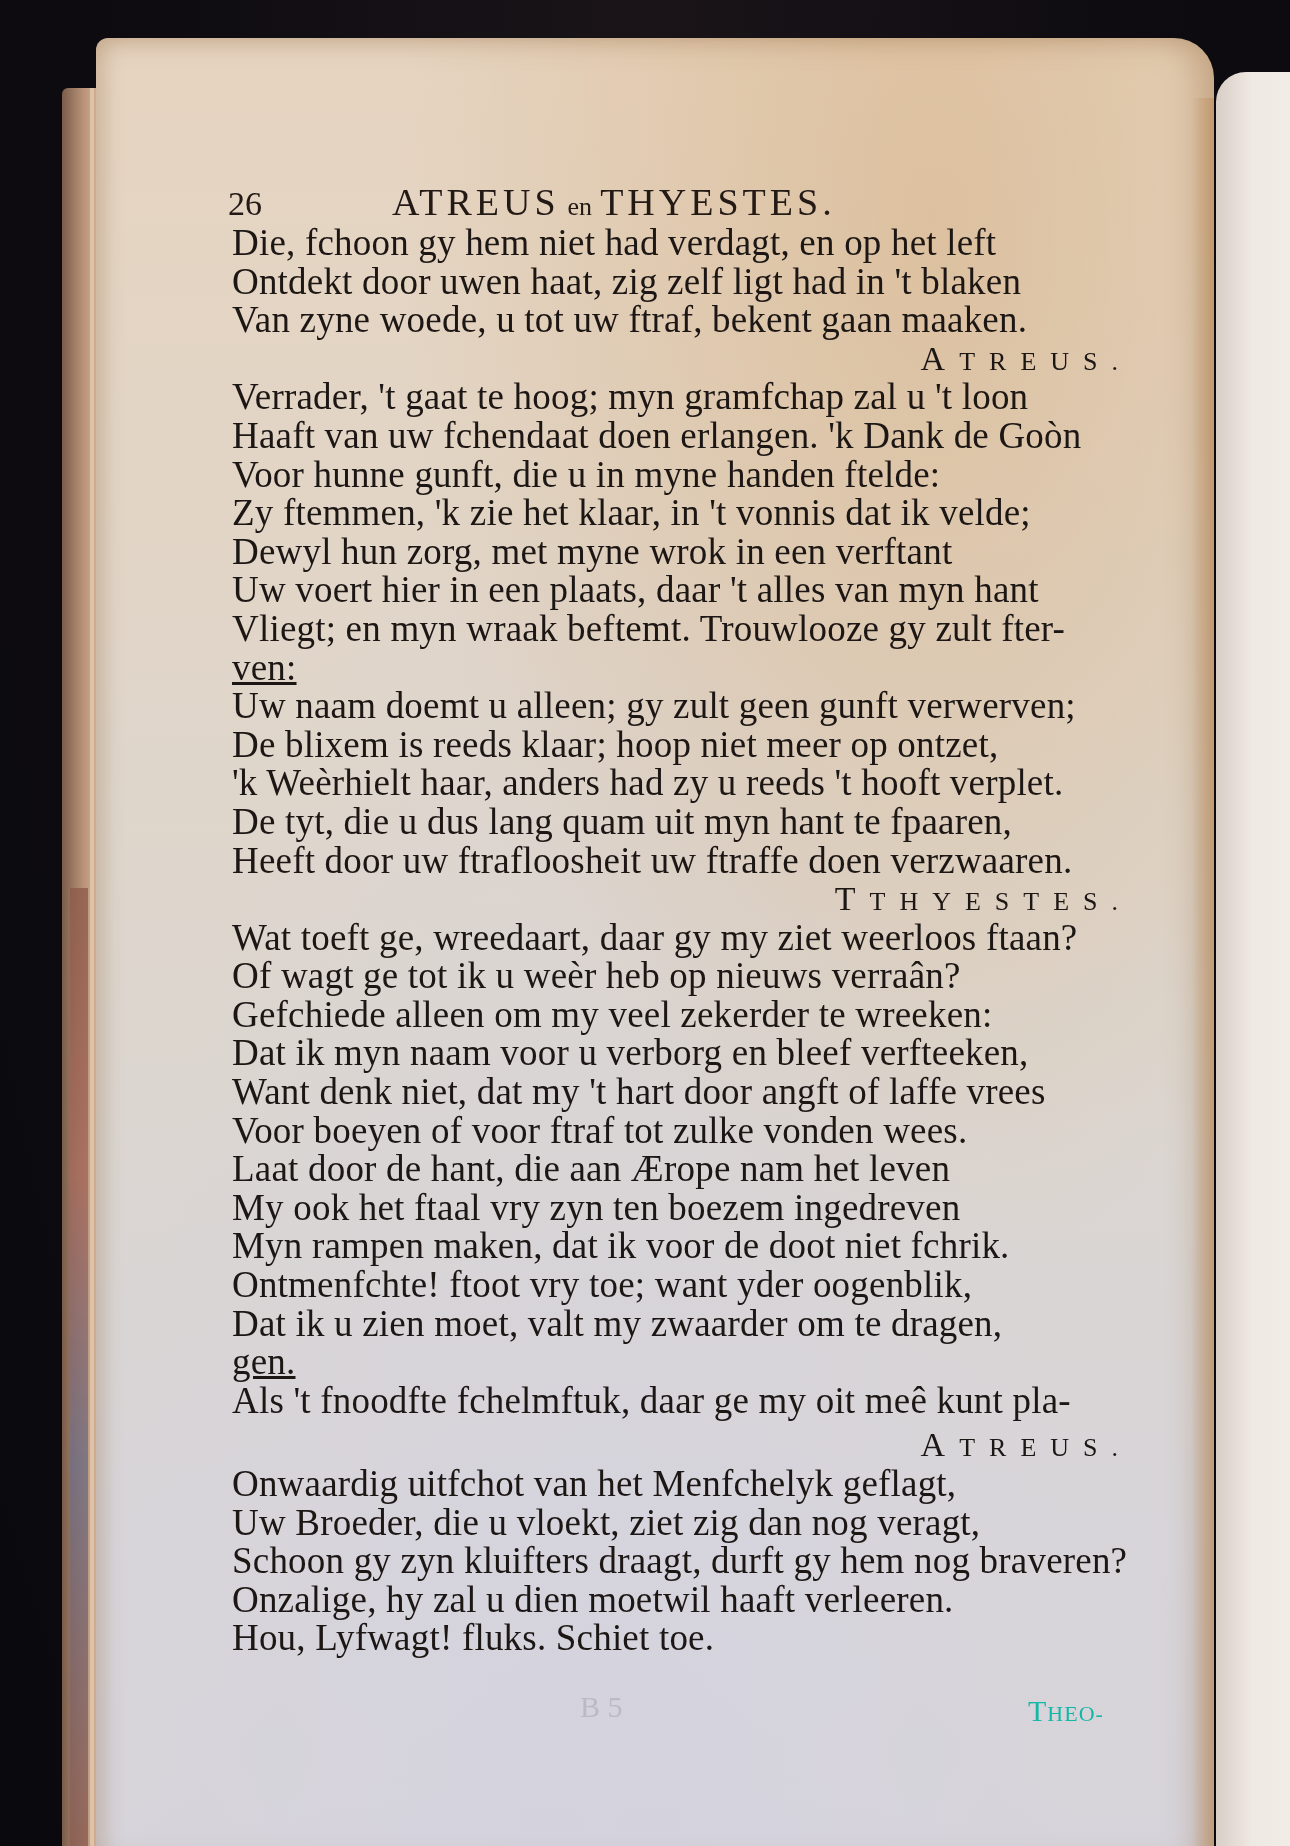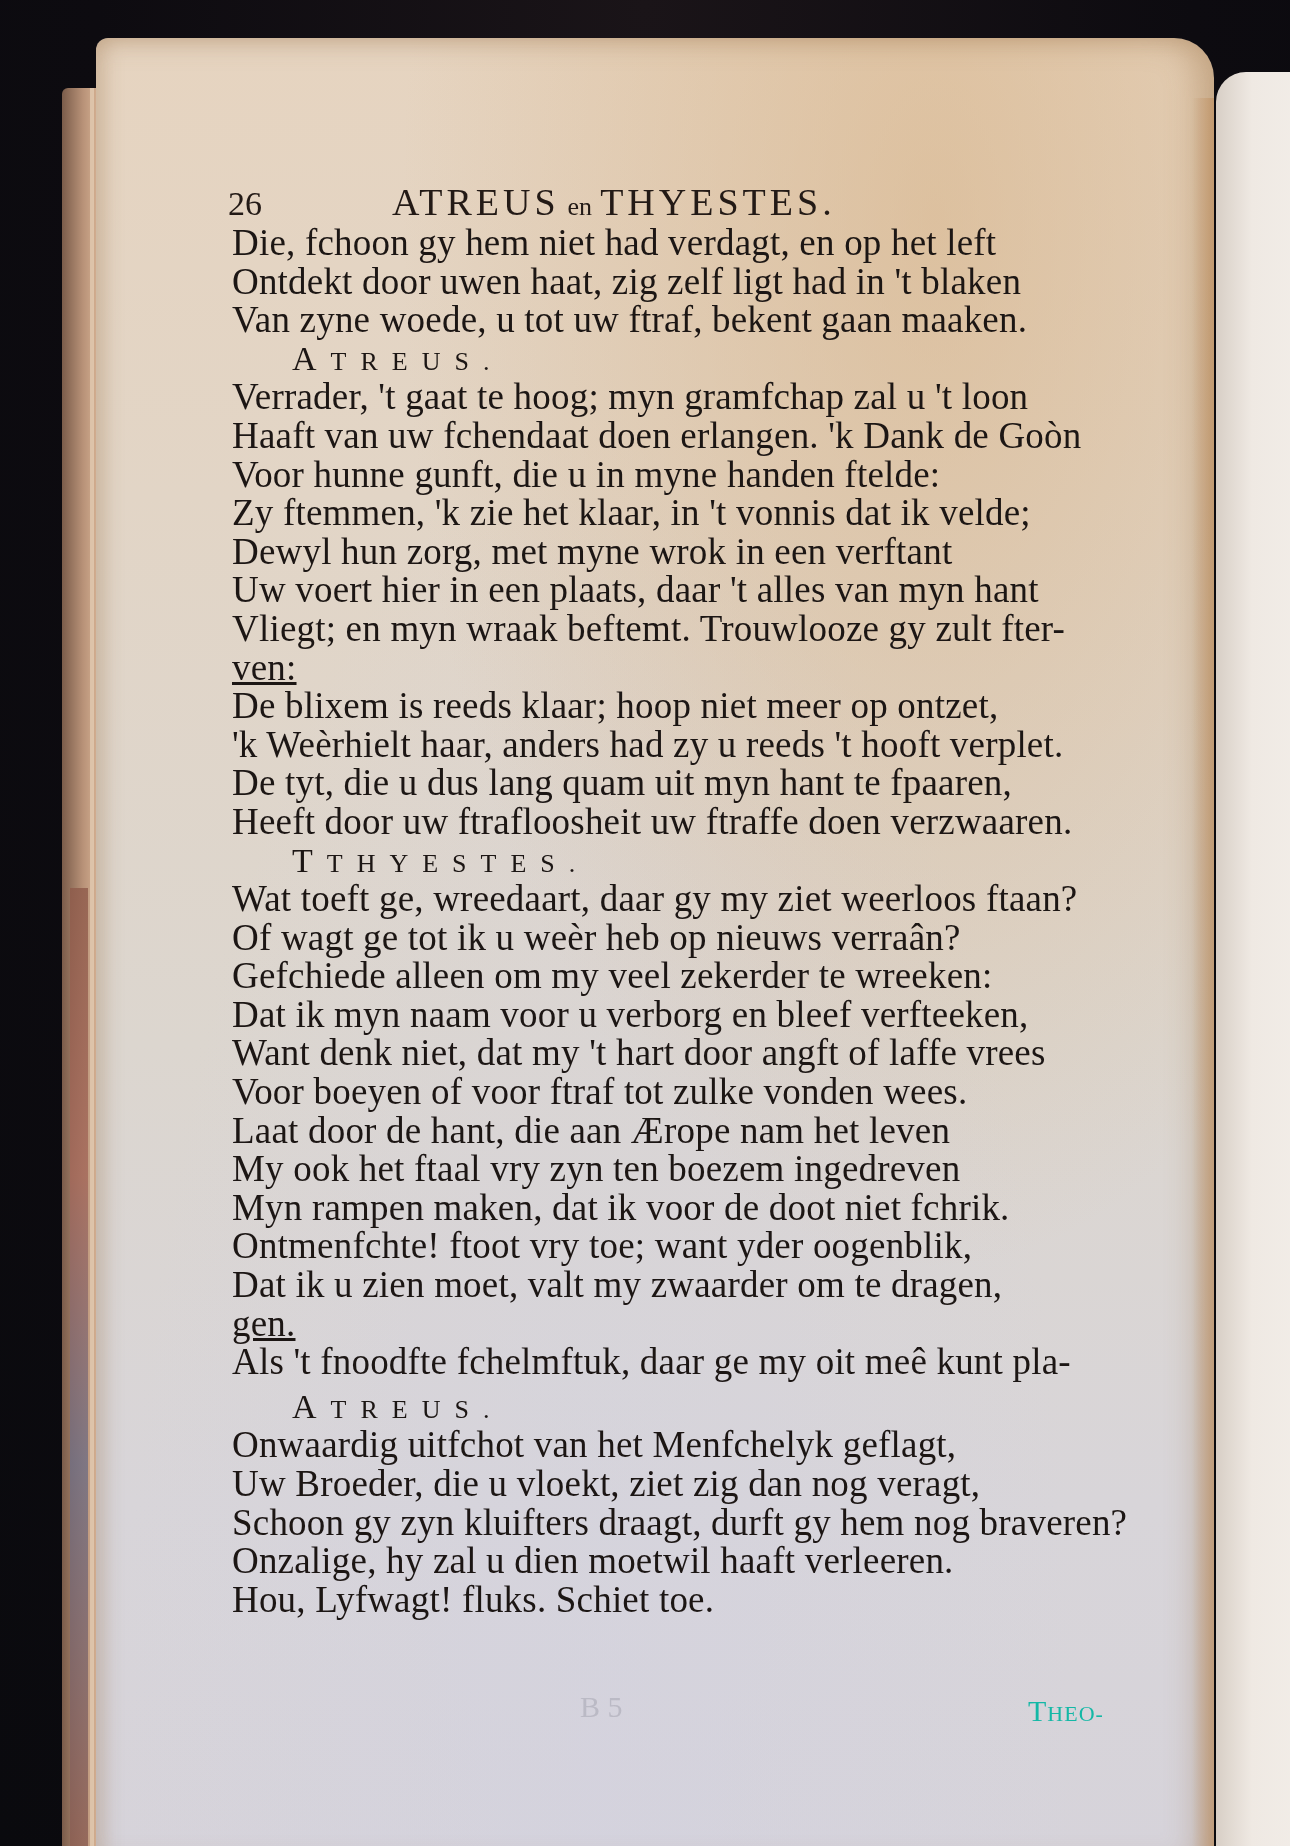--- a/index.html
+++ b/index.html
@@ -126,21 +126,21 @@
   }
   .line.indent-right {
     text-align: left;
     padding-right: 0;
     text-decoration: underline;
   }
   .speaker {
     font-size: 26px;
     line-height: 38.6px;
     height: 38.6px;
-    text-align: left;
+    text-align: right;
     letter-spacing: 14px;
     padding-left: 60px;
   }
   .speaker .cap {
     font-size: 34px;
     letter-spacing: 14px;
   }
   .catchword {
     position: absolute;
     left: 1028px;
@@ -184,20 +184,21 @@
   <div>
     <div class="speaker"><span class="cap">A</span><span>TREUS.</span></div>
     <div class="line">Verrader, 't gaat te hoog; myn gramfchap zal u 't loon</div>
     <div class="line">Haaft van uw fchendaat doen erlangen. 'k Dank de Goòn</div>
     <div class="line">Voor hunne gunft, die u in myne handen ftelde:</div>
     <div class="line">Zy ftemmen, 'k zie het klaar, in 't vonnis dat ik velde;</div>
     <div class="line">Dewyl hun zorg, met myne wrok in een verftant</div>
     <div class="line">Uw voert hier in een plaats, daar 't alles van myn hant</div>
     <div class="line">Vliegt; en myn wraak beftemt. Trouwlooze gy zult fter-</div>
     <div class="line indent-right">ven:</div>
+    <div class="line">Uw naam doemt u alleen; gy zult geen gunft verwerven;</div>
     <div class="line">De blixem is reeds klaar; hoop niet meer op ontzet,</div>
     <div class="line">'k Weèrhielt haar, anders had zy u reeds 't hooft verplet.</div>
     <div class="line">De tyt, die u dus lang quam uit myn hant te fpaaren,</div>
     <div class="line">Heeft door uw ftrafloosheit uw ftraffe doen verzwaaren.</div>
   </div>
 
   <div>
     <div class="speaker"><span class="cap">T</span><span>THYESTES.</span></div>
     <div class="line">Wat toeft ge, wreedaart, daar gy my ziet weerloos ftaan?</div>
     <div class="line">Of wagt ge tot ik u weèr heb op nieuws verraân?</div>

